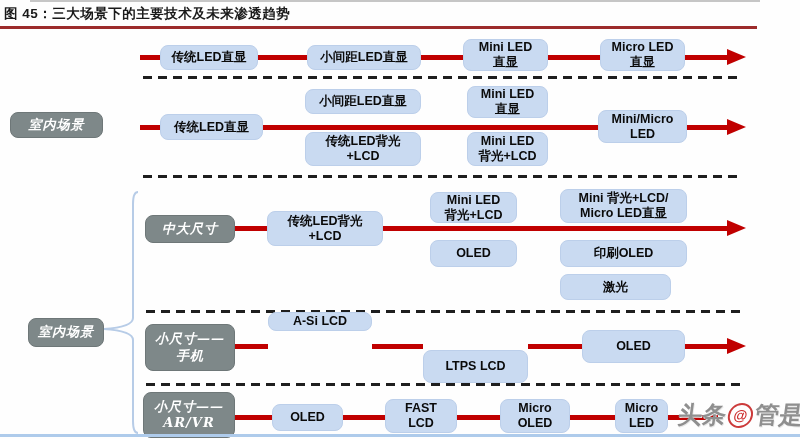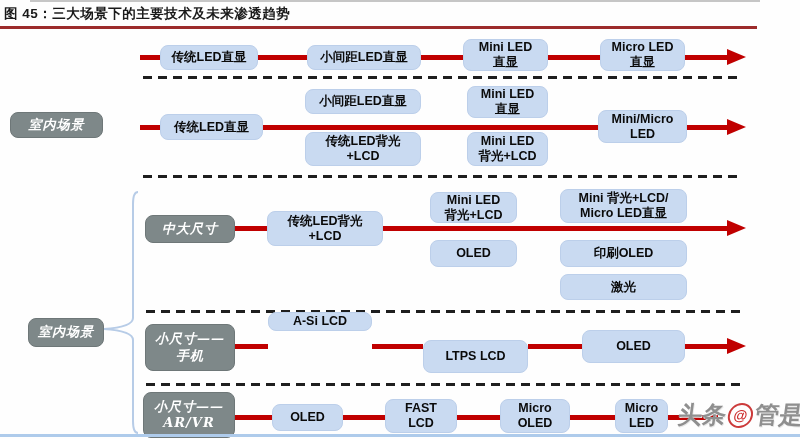--- a/index.html
+++ b/index.html
@@ -101,31 +101,31 @@
   <div class="seg" style="left:235px;top:226px;width:32px"></div>
   <div class="bluebox" style="left:267px;top:211px;width:116px;height:35px">传统LED背光
 +LCD</div>
   <div class="seg" style="left:383px;top:226px;width:344px"></div>
   <div class="bluebox" style="left:430px;top:192px;width:87px;height:31px">Mini LED
 背光+LCD</div>
   <div class="bluebox" style="left:560px;top:189px;width:127px;height:34px">Mini 背光+LCD/
 Micro LED直显</div>
   <div class="bluebox" style="left:430px;top:240px;width:87px;height:27px">OLED</div>
   <div class="bluebox" style="left:560px;top:240px;width:127px;height:27px">印刷OLED</div>
-  <div class="bluebox" style="left:560px;top:274px;width:127px;height:26px">激光</div>
+  <div class="bluebox" style="left:560px;top:274px;width:111px;height:26px">激光</div>
   <div class="arrowhead" style="left:727px;top:220px"></div>
 
   <div class="dash" style="left:146px;top:310px;width:598px"></div>
 
   <div class="graybox" style="left:145px;top:324px;width:90px;height:47px">小尺寸——
 手机</div>
   <div class="seg" style="left:235px;top:344px;width:33px"></div>
   <div class="bluebox" style="left:268px;top:312px;width:104px;height:19px">A-Si LCD</div>
   <div class="seg" style="left:372px;top:344px;width:51px"></div>
-  <div class="bluebox" style="left:423px;top:340px;width:105px;height:33px">LTPS LCD</div>
+  <div class="bluebox" style="left:423px;top:350px;width:105px;height:33px">LTPS LCD</div>
   <div class="seg" style="left:528px;top:344px;width:54px"></div>
   <div class="bluebox" style="left:582px;top:330px;width:103px;height:33px">OLED</div>
   <div class="seg" style="left:685px;top:344px;width:42px"></div>
   <div class="arrowhead" style="left:727px;top:338px"></div>
 
   <div class="dash" style="left:146px;top:383px;width:598px"></div>
 
   <div class="graybox" style="left:143px;top:392px;width:92px;height:46px">小尺寸——
 AR/VR</div>
   <div class="seg" style="left:235px;top:415px;width:37px"></div>

